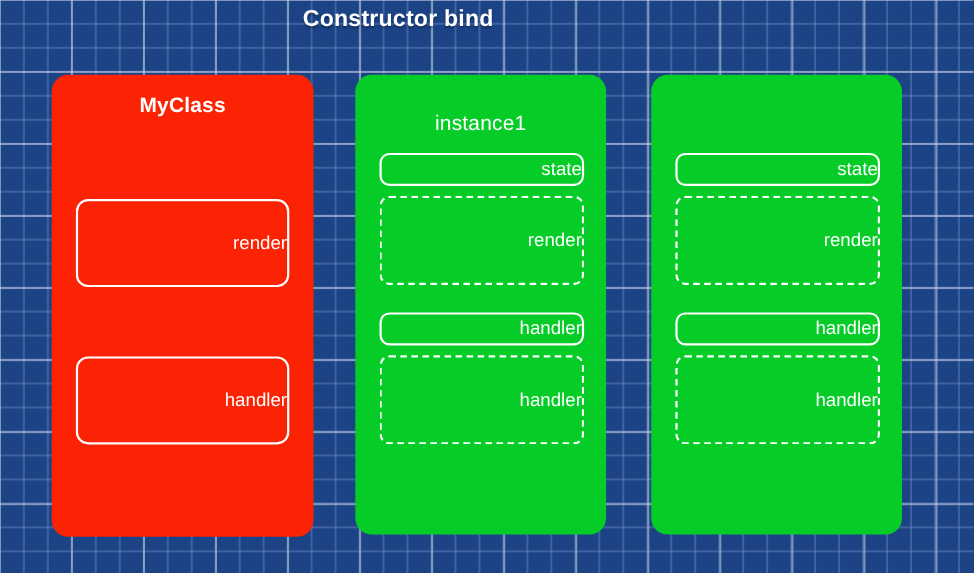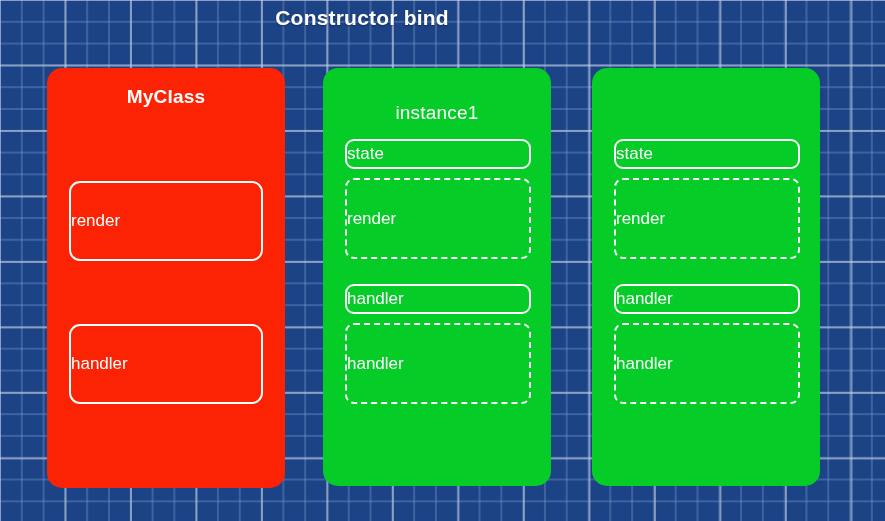--- a/index.html
+++ b/index.html
@@ -94,21 +94,21 @@
     font-size: 19px;
     margin-top: 34px;
   }
 
   
   .slot {
     position: absolute;
     box-sizing: border-box;
     display: flex;
     align-items: center;
-    justify-content: flex-start;
+    justify-content: flex-end;
     color: #ffffff;
     font-size: 17px;
     border-radius: 9px;
     user-select: none;
   }
   .slot.solid {
     border: 2px solid #ffffff;
   }
   .slot.dashed {
     border: 2px dashed #ffffff;

